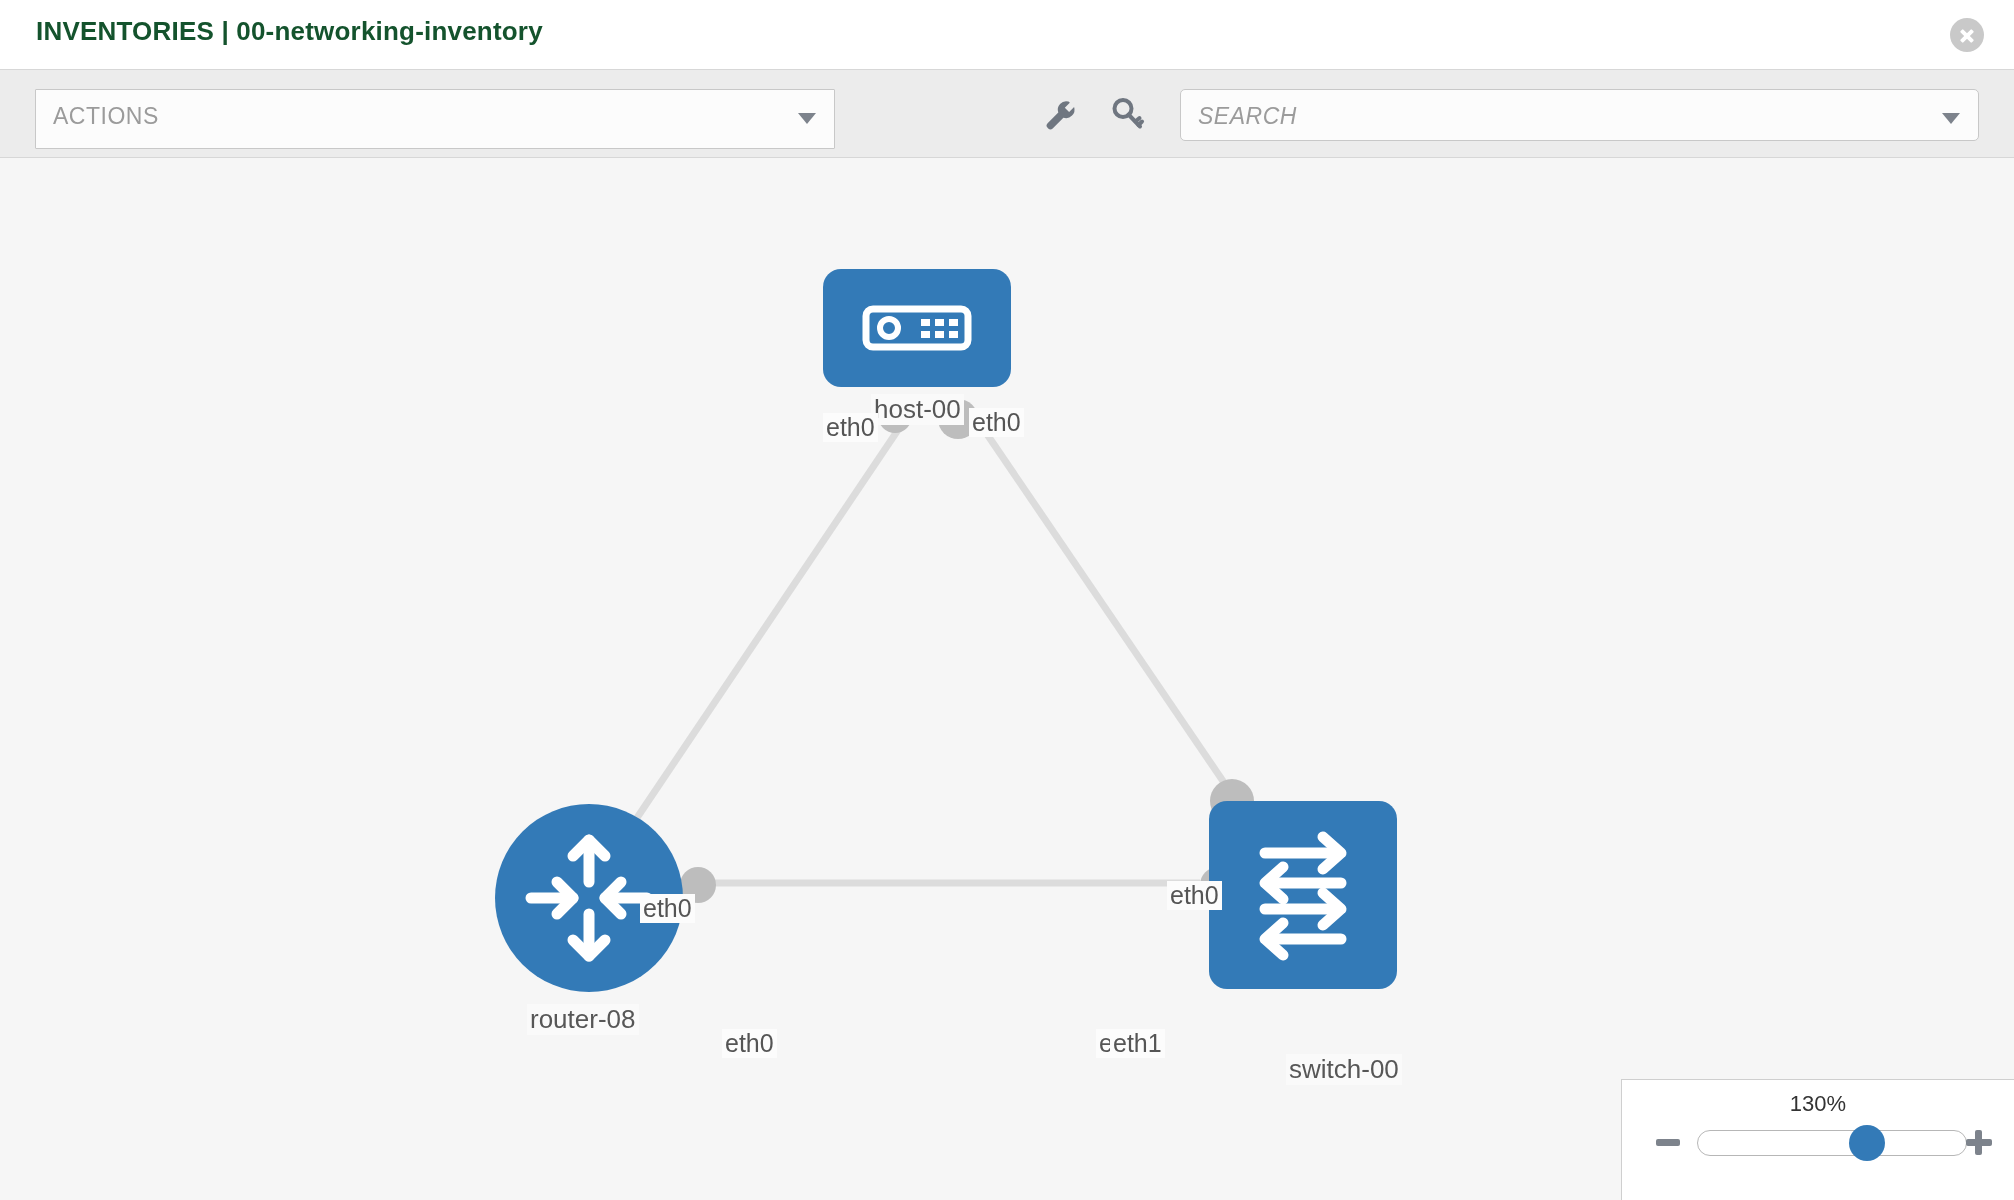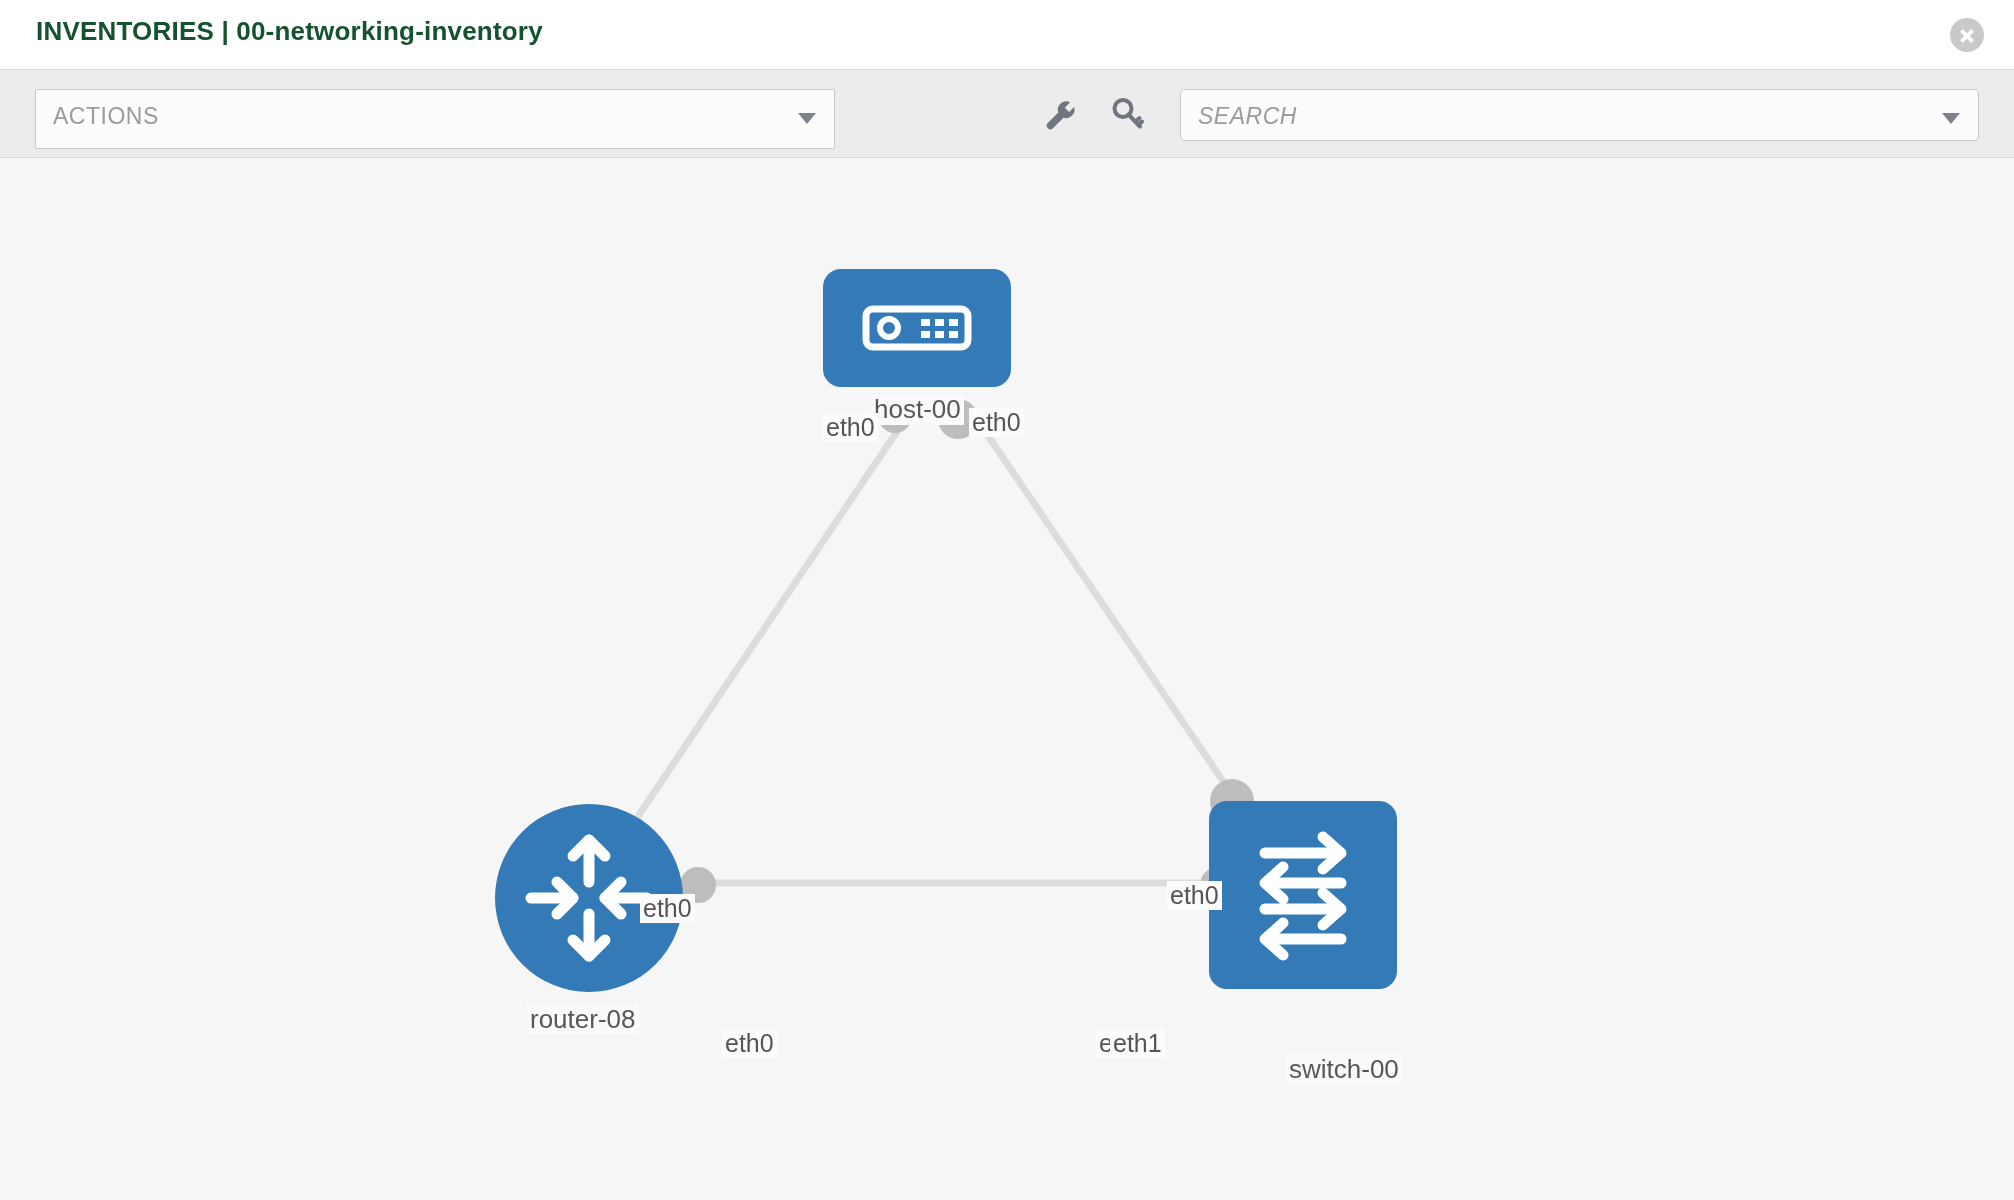--- a/index.html
+++ b/index.html
@@ -341,14 +341,22 @@
           <path d="M74 122 L56 138 L74 154"></path>
         </g>
       </svg>
     </div>
     <div class="node-label" style="left:1241px; top:895px;margin-left:45px;">switch-00</div>
     <div class="iface-label" style="left:1167px; top:722px;">eth0</div>
     <div class="iface-label" style="left:1096px; top:870px;">eth0</div>
     <div class="iface-label" style="left:1110px; top:870px;">eth1</div>
   </div>
 
+  <div class="zoom-panel">
+    <div class="zoom-level">130%</div>
+    <div class="zoom-minus"></div>
+    <div class="zoom-slider">
+      <div class="zoom-thumb" id="zoom-thumb" style="left: calc(63% - 18px);"></div>
+    </div>
+    <div class="zoom-plus"></div>
+  </div>
 
 </div>
 
 </body></html>

